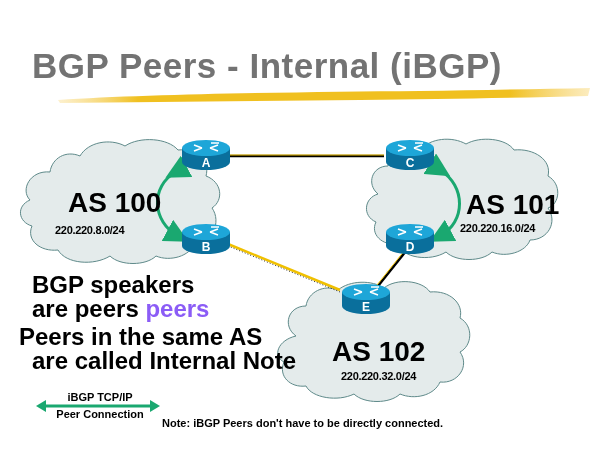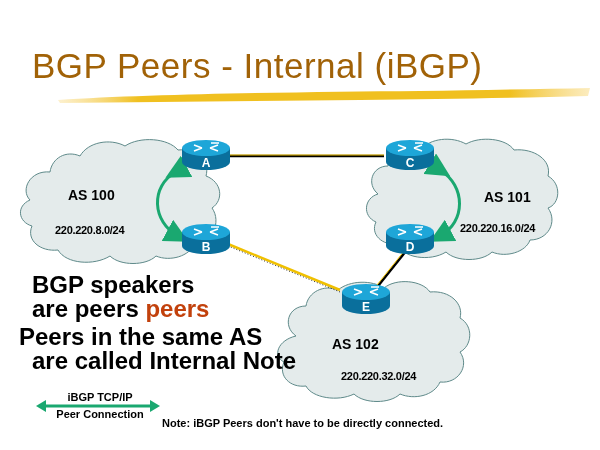--- a/index.html
+++ b/index.html
@@ -1,23 +1,23 @@
 <!DOCTYPE html>
 <html><head>
 <meta charset="utf-8">
 <style>
   html, body { margin: 0; padding: 0; background: #ffffff; }
   body { width: 600px; height: 450px; position: relative; overflow: hidden; font-family: "Liberation Sans", sans-serif; }
-  .title { position: absolute; left: 32px; top: 46px; font-size: 35px; font-weight: normal; color: #a16207; letter-spacing: 0.5px; white-space: nowrap; }
+  .title { position: absolute; left: 32px; top: 46px; font-size: 35px; font-weight: bold; color: #737373; letter-spacing: 0.5px; white-space: nowrap; }
   svg.diagram { position: absolute; left: 0; top: 0; }
   .txt { position: absolute; white-space: nowrap; color: #000; }
-  .as-label { font-size: 14px; font-weight: bold; }
+  .as-label { font-size: 28px; font-weight: bold; }
   .net-label { font-size: 11px; font-weight: bold; letter-spacing: -0.3px; }
   .body-text { font-size: 24px; font-weight: bold; line-height: 24px; }
-  .peers-hl { color: #c2410c; }
+  .peers-hl { color: #8b5cf6; }
   .legend-text { font-size: 11px; font-weight: bold; text-align: center; }
   .note { font-size: 11px; font-weight: bold; }
   .router-letter { font-size: 12px; font-weight: bold; fill: #ffffff; font-family: "Liberation Sans", sans-serif; }
 </style>
 </head>
 <body>
 
 <div class="title">BGP Peers - Internal (iBGP)</div>
 
 <svg class="diagram" width="600" height="450" viewBox="0 0 600 450">
@@ -91,21 +91,21 @@
   <g>
     <line x1="42" y1="406" x2="154" y2="406" stroke="#1aa870" stroke-width="3"></line>
     <path d="M36,406 L46,400 L46,412 Z" fill="#1aa870"></path>
     <path d="M160,406 L150,400 L150,412 Z" fill="#1aa870"></path>
   </g>
 </svg>
 
 <div class="txt as-label" style="left:68px; top:187px;">AS 100</div>
 <div class="txt net-label" style="left:55px; top:224px;">220.220.8.0/24</div>
 
-<div class="txt as-label" style="left:484px; top:189px;text-align:center;">AS 101</div>
+<div class="txt as-label" style="left:466px; top:189px;text-align:center;">AS 101</div>
 <div class="txt net-label" style="left:460px; top:222px;">220.220.16.0/24</div>
 
 <div class="txt as-label" style="left:332px; top:336px;">AS 102</div>
 <div class="txt net-label" style="left:341px; top:370px;">220.220.32.0/24</div>
 
 <div class="txt body-text" style="left:32px; top:273px;">BGP speakers</div>
 <div class="txt body-text" style="left:32px; top:297px;"><span>are peers </span><span class="peers-hl">peers</span></div>
 <div class="txt body-text" style="left:19px; top:325px;">Peers in the same AS</div>
 <div class="txt body-text" style="left:32px; top:349px;">are called Internal Note</div>
 

